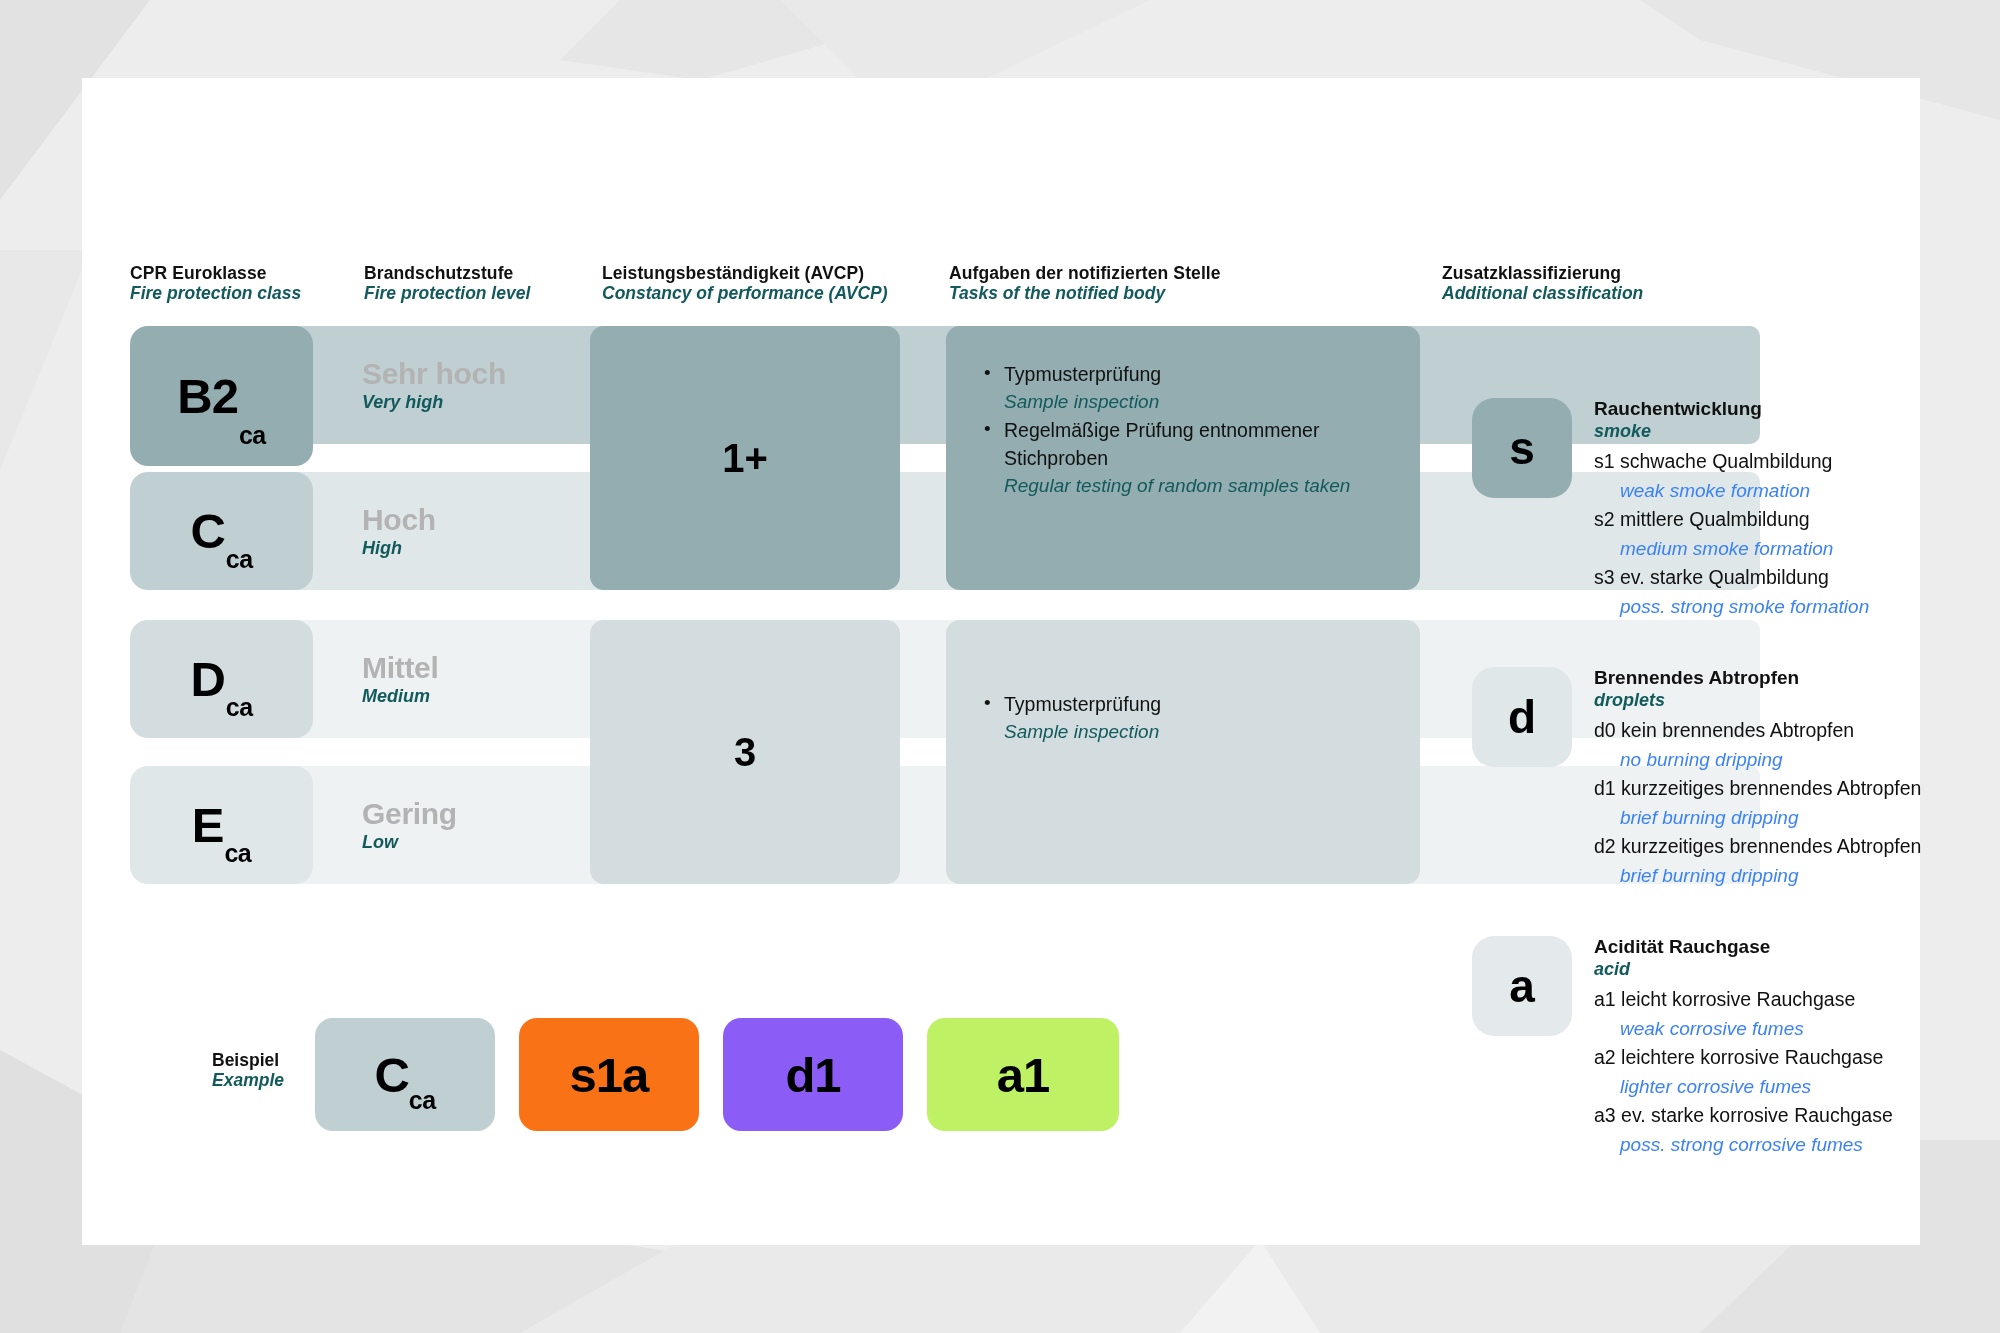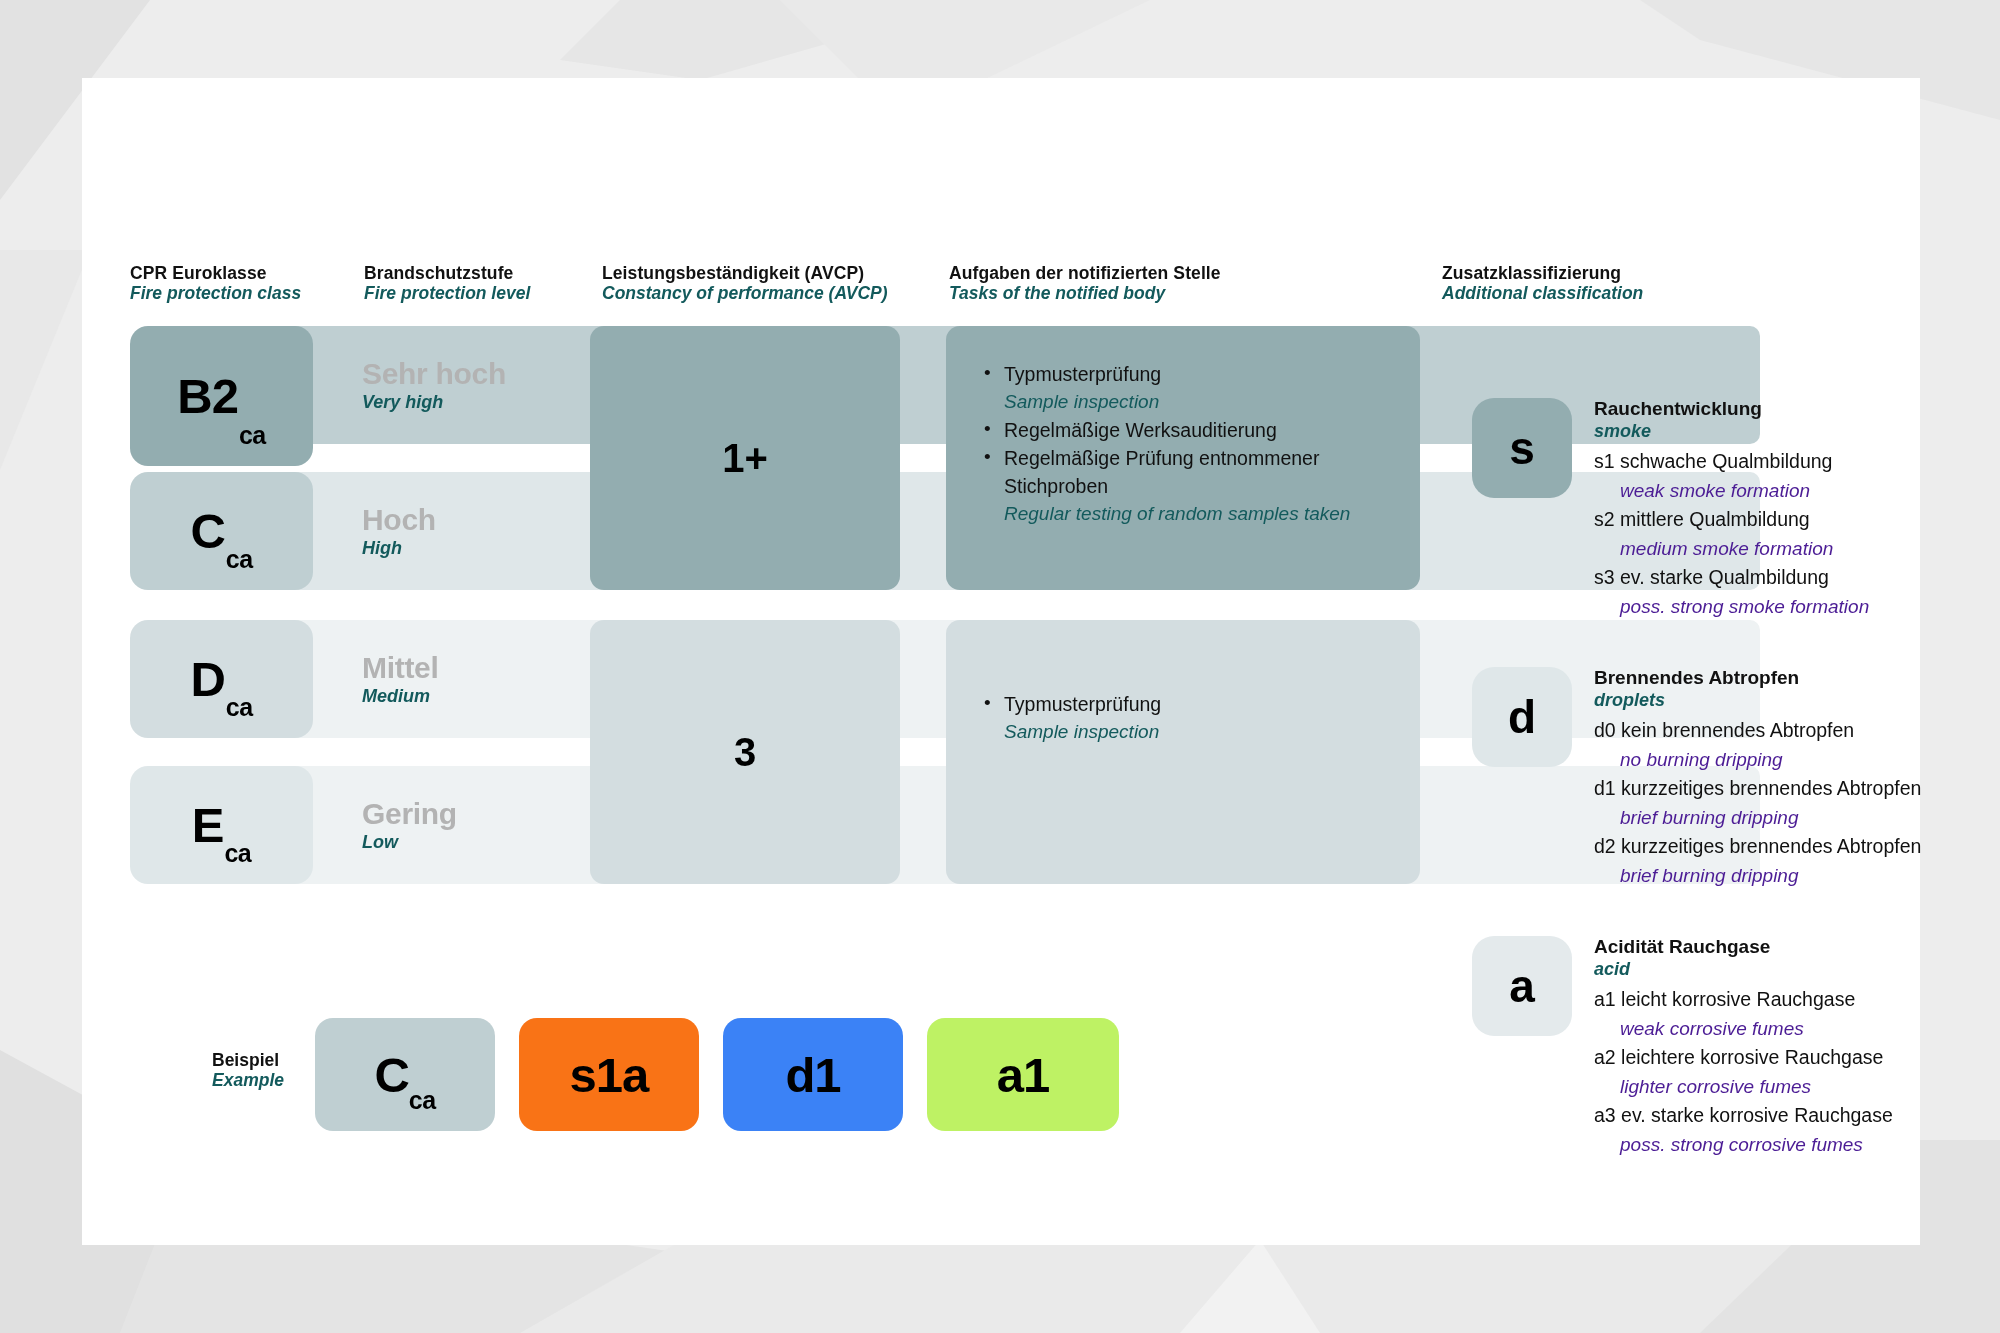--- a/index.html
+++ b/index.html
@@ -66,21 +66,21 @@
   .addcls{position:absolute;left:1390px;top:320px;width:470px;}
   .addgrp{position:relative;margin-bottom:34px;}
   .addbadge{
     position:absolute;left:0;top:0;width:100px;height:100px;border-radius:22px;
     display:flex;align-items:center;justify-content:center;font-size:46px;font-weight:bold;color:#000;
   }
   .addbody{margin-left:122px;}
   .addbody .t-de{font-size:19px;font-weight:bold;color:#111;line-height:22px;}
   .addbody .t-en{font-size:18px;font-weight:bold;font-style:italic;color:#135a5c;line-height:23px;margin-bottom:4px;}
   .addbody .r-de{font-size:19.5px;color:#111;line-height:29px;white-space:nowrap;}
-  .addbody .r-en{font-size:19px;font-style:italic;color:#4c1d95;line-height:29px;padding-left:26px;white-space:nowrap;}
+  .addbody .r-en{font-size:19px;font-style:italic;color:#3b82f6;line-height:29px;padding-left:26px;white-space:nowrap;}
 </style>
 </head>
 <body>
 
 <div class="bg">
   <svg viewBox="0 0 2000 1333" xmlns="http://www.w3.org/2000/svg">
     <rect x="0" y="0" width="2000" height="1333" fill="#ededed"></rect>
     <polygon points="0,0 150,0 0,200" fill="#e2e2e2"></polygon>
     <polygon points="620,0 980,0 700,80 560,60" fill="#e6e6e6"></polygon>
     <polygon points="780,0 1150,0 900,120" fill="#e9e9e9"></polygon>
@@ -173,21 +173,20 @@
       <span>3</span>
     </div>
 
     <div class="tasks" style="left:816px;top:0px;width:474px;height:264px;background:#93adb0;">
       <ul>
         <li>
           <div class="de">Typmusterprüfung</div>
           <div class="en">Sample inspection</div>
         </li>
         <li>
-          <div class="de">Regelmäßige Werksauditierung</div>
         </li>
         <li>
           <div class="de">Regelmäßige Prüfung entnommener Stichproben</div>
           <div class="en">Regular testing of random samples taken</div>
         </li>
       </ul>
     </div>
 
     <div class="tasks" style="left:816px;top:294px;width:474px;height:264px;background:#d3dde0;padding-top:70px;">
       <ul>
@@ -205,21 +204,21 @@
       <div class="en">Example</div>
     </div>
 
     <div class="exbox" style="left:185px;width:180px;background:#bfcfd2;">
       <span class="main">C</span>
       <span class="sub">ca</span>
     </div>
     <div class="exbox" style="left:389px;width:180px;background:#f97316;">
       <span class="main">s1a</span>
     </div>
-    <div class="exbox" style="left:593px;width:180px;background:#3b82f6;">
+    <div class="exbox" style="left:593px;width:180px;background:#8b5cf6;">
       <span class="main">d1</span>
     </div>
     <div class="exbox" style="left:797px;width:192px;background:#bef264;">
       <span class="main">a1</span>
     </div>
   </div>
 
   <div class="addcls">
 
     <div class="addgrp" style="margin-bottom:46px;">

